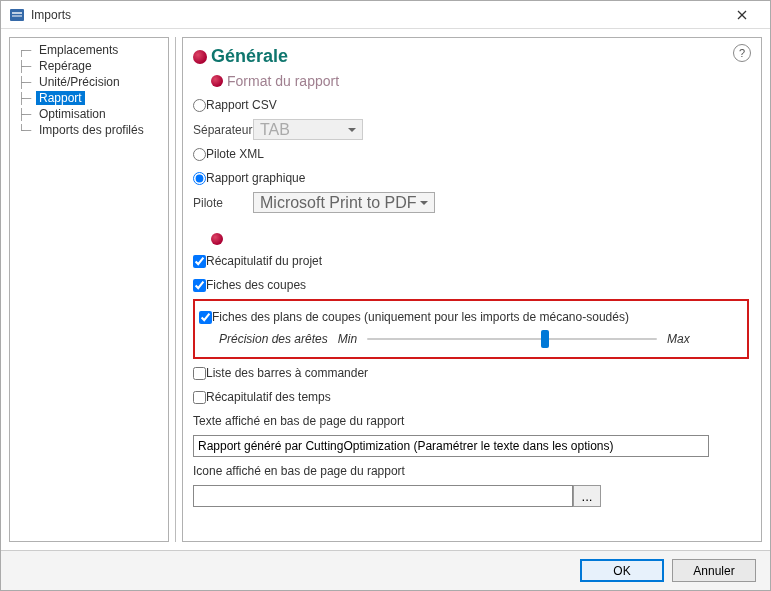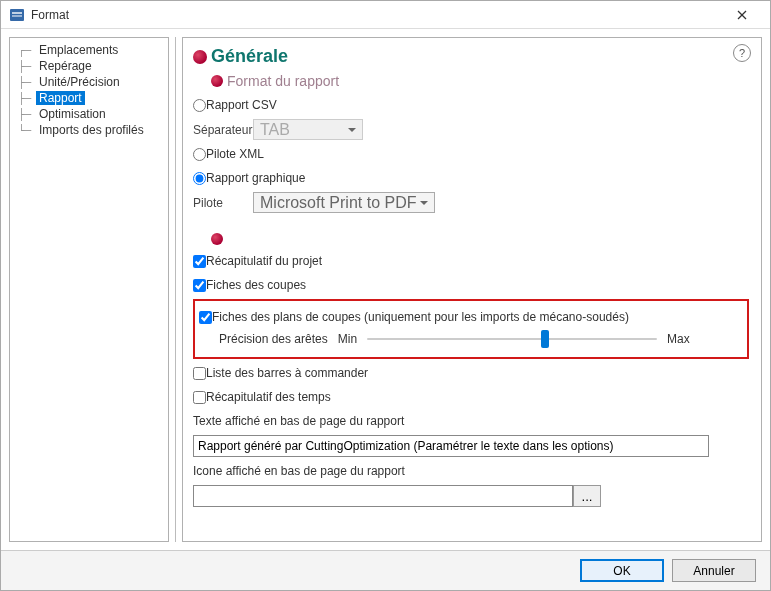--- a/index.html
+++ b/index.html
@@ -99,21 +99,21 @@
     border: 4px solid transparent; border-top-color: #666;
   }
   .combo.wide { min-width: 150px; }
 
   .highlight-box {
     border: 2px solid #d21919; padding: 2px 4px 10px 4px;
     margin: 2px 0;
   }
 
   .slider-row {
-    display: flex; align-items: center; gap: 10px; margin-left: 20px;
+    display: flex; align-items: center; gap: 10px; margin-left: 20px; font-style: italic;
   }
   .slider-track {
     position: relative; flex: 1; max-width: 290px; height: 16px;
     display: flex; align-items: center;
   }
   .slider-line {
     height: 2px; width: 100%; background: #ccc; border-radius: 1px;
   }
   .slider-thumb {
     position: absolute; left: 60%; top: -1px;
@@ -150,21 +150,21 @@
 
   <div class="titlebar">
     <div class="titlebar-left">
       <span class="app-icon">
         <svg width="16" height="16" viewBox="0 0 16 16">
           <rect x="1" y="2" width="14" height="12" fill="#3569a8" rx="1"></rect>
           <rect x="3" y="5" width="10" height="2" fill="#fff" opacity="0.7"></rect>
           <rect x="3" y="8" width="10" height="2" fill="#fff" opacity="0.5"></rect>
         </svg>
       </span>
-      <span class="title-text">Format</span>
+      <span class="title-text">Imports</span>
     </div>
     <div class="close-btn">
       <svg width="10" height="10" viewBox="0 0 10 10">
         <line x1="1" y1="1" x2="9" y2="9" stroke="currentColor" stroke-width="1.2"></line>
         <line x1="9" y1="1" x2="1" y2="9" stroke="currentColor" stroke-width="1.2"></line>
       </svg>
     </div>
   </div>
 
   <div class="body">

